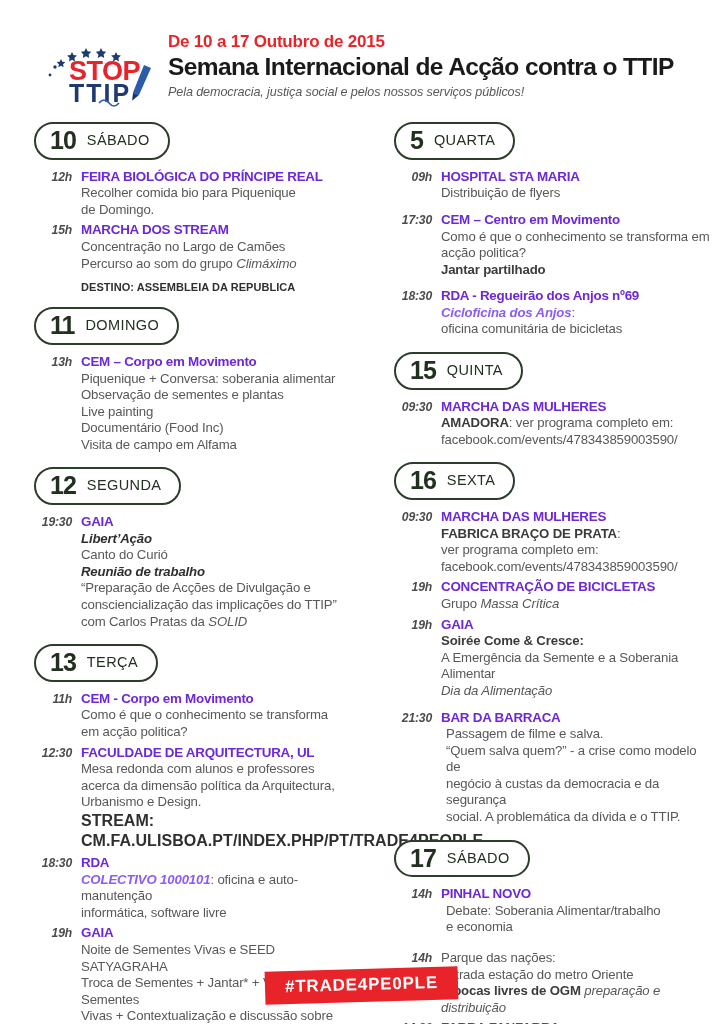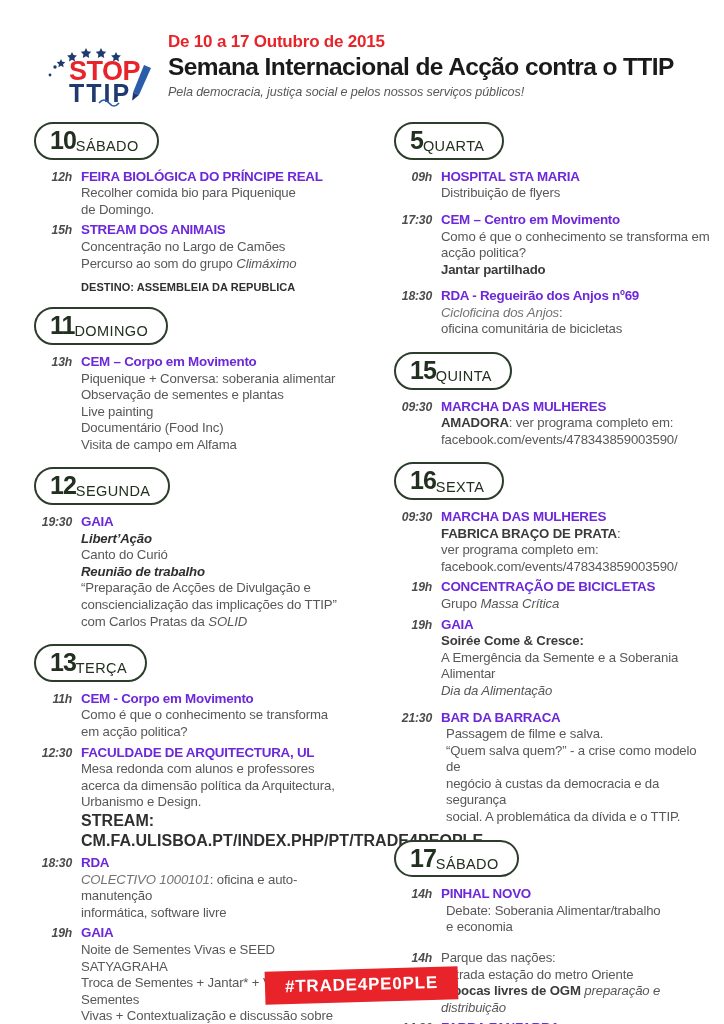--- a/index.html
+++ b/index.html
@@ -78,39 +78,39 @@
   .col {
     width: 344px;
     flex: 0 0 344px;
     padding: 0 8px;
   }
   .col.right { margin-left: 16px; }
 
   
   .day-pill {
     display: inline-flex;
-    align-items: flex-end;
+    align-items: center;
     border: 2.6px solid #2c3d2c;
     border-radius: 22px;
     padding: 2px 18px 3px 14px;
     margin: 10px 0 9px 8px;
     background: #fff;
   }
   .day-num {
     font-size: 25px;
     font-weight: bold;
     color: #22311f;
     letter-spacing: -1px;
     line-height: 1.15;
   }
   .day-name {
     font-size: 14.5px;
     color: #22311f;
     letter-spacing: 0.4px;
-    margin-left: 0;
+    margin-left: 11px;
     line-height: 1.15;
   }
 
   
   .event {
     display: flex;
     align-items: flex-start;
     margin-bottom: 4px;
   }
   .event-time {
@@ -144,21 +144,21 @@
   }
   .line.b       { font-weight: bold; color: #3b3b3d; }
   .line.i       { font-style: italic; }
   .line.bi      { font-weight: bold; font-style: italic; color: #2f2f31; }
   .line.small   { font-size: 10.7px; letter-spacing: -0.1px; }
   .line.caps-b  { font-weight: bold; color: #2f2f31; font-size: 16px; letter-spacing: 0.05px; }
   .line.indent  { padding-left: 5px; }
 
   .line em  { font-style: italic; }
   .line b   { font-weight: bold; color: #3b3b3d; }
-  .line .bi { font-weight: normal; font-style: italic; color: #737373; }
+  .line .bi { font-weight: bold; font-style: italic; color: #8b5cf6; }
 
   .note {
     font-size: 11px;
     font-weight: bold;
     color: #2f2f31;
     letter-spacing: 0.05px;
     margin: 9px 0 4px 0;
     padding-left: 55px;
   }
 
@@ -234,21 +234,21 @@
         <div class="event-time">12h</div>
         <div class="event-body">
           <div class="event-title">FEIRA BIOLÓGICA DO PRÍNCIPE REAL</div>
           <div class="line">Recolher comida bio para Piquenique</div>
           <div class="line">de Domingo.</div>
         </div>
       </div>
       <div class="event">
         <div class="event-time">15h</div>
         <div class="event-body">
-          <div class="event-title">STREAM DOS ANIMAIS</div>
+          <div class="event-title">MARCHA DOS STREAM</div>
           <div class="line">Concentração no Largo de Camões</div>
           <div class="line"><span>Percurso ao som do grupo </span><em>Climáximo</em></div>
         </div>
       </div>
       <div class="note">DESTINO: ASSEMBLEIA DA REPUBLICA</div>
 
       
       <div class="day-pill">
         <span class="day-num">11</span>
         <span class="day-name">DOMINGO</span>

